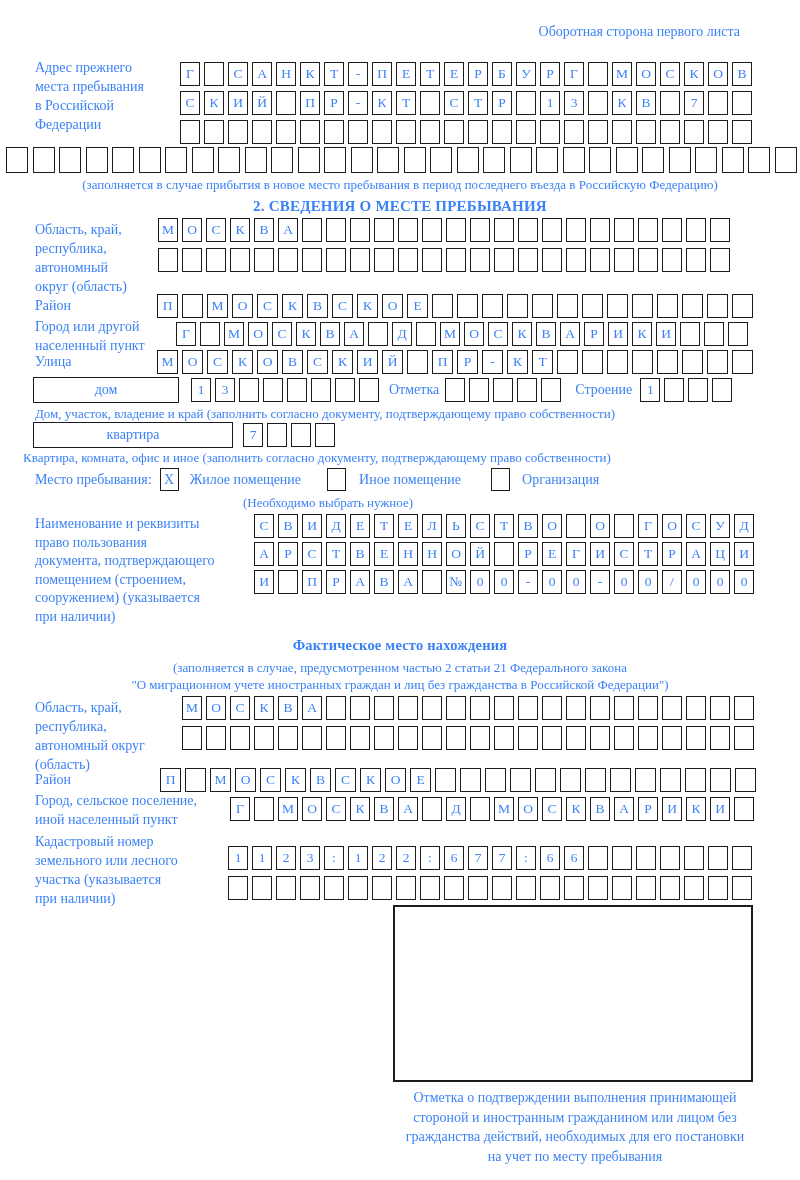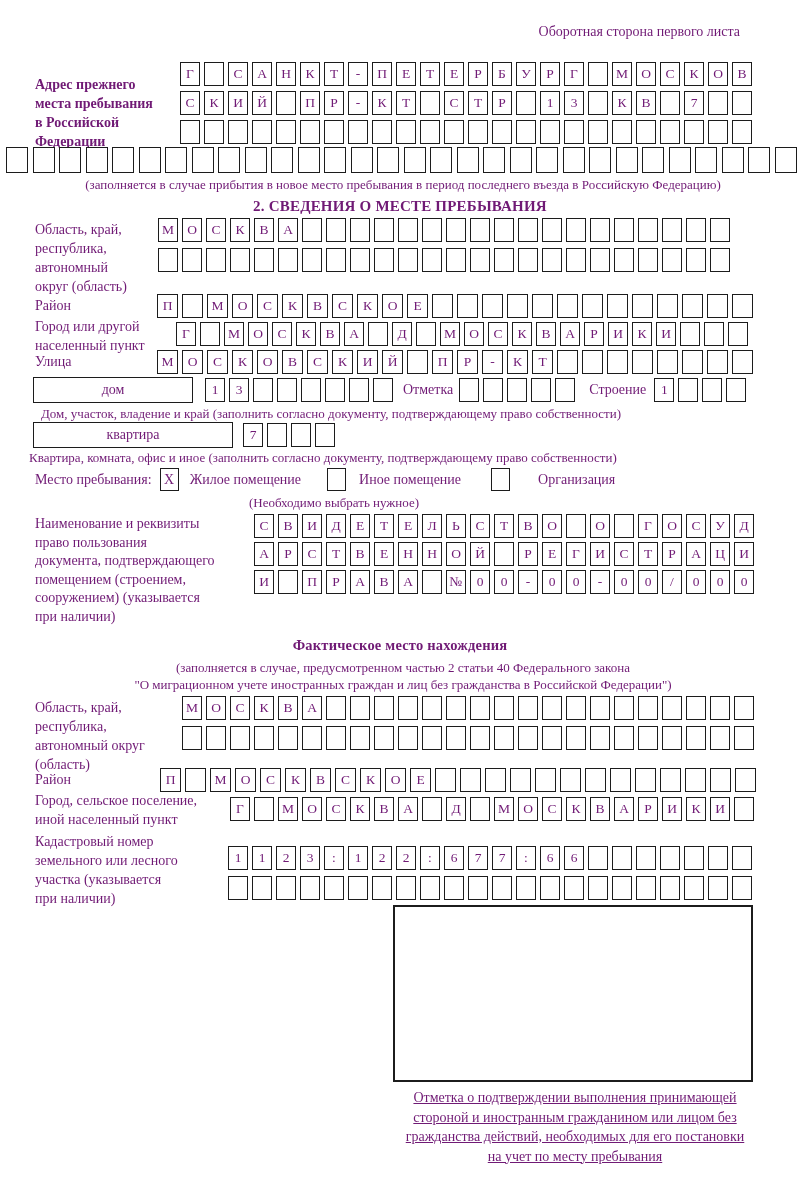--- a/index.html
+++ b/index.html
@@ -1,25 +1,25 @@
 <!DOCTYPE html>
 <html><head>
 <meta charset="utf-8">
 <style>
   * { margin:0; padding:0; box-sizing:border-box; }
   html,body { background:#ffffff; }
   .page {
     position:relative; width:800px; height:1180px; margin:0 auto;
-    background:#ffffff; color:#701a75;
+    background:#ffffff; color:#3b82f6;
     font-family:"Liberation Serif", "DejaVu Serif", serif;
     font-size:14px; overflow:hidden;
   }
   .abs { position:absolute; }
   .center { text-align:center; }
-  .note { font-size:13px;padding-left:6px; }
+  .note { font-size:13px; }
   .h2 { font-size:15px; font-weight:bold; letter-spacing:.2px; }
   .label { font-size:14px; line-height:19px; }
   .label div { white-space:nowrap; }
   
   .grid { display:flex; gap:4px; }
   .grid .cell {
     width:20px; height:24px; flex:0 0 auto;
     border:1.6px solid #1c1c1c; background:#fff;
     font-size:13.5px; line-height:22px; text-align:center;
     font-family:"Liberation Serif", serif;
@@ -42,21 +42,21 @@
   .stampbox { border:2px solid #1c1c1c; background:#fff; }
   .caption { font-size:14px; line-height:19.5px; }
 </style>
 </head>
 <body>
 
 <div class="page">
 
   <div class="abs" style="top:24px; left:0; width:740px; text-align:right;">Оборотная сторона первого листа</div>
 
-  <div class="abs label" style="left:35px; top:75px; width:145px;font-weight:bold;">
+  <div class="abs label" style="left:35px; top:58px; width:145px;">
       <div>Адрес прежнего</div>
       <div>места пребывания</div>
       <div>в Российской</div>
       <div>Федерации</div>
     </div>
   <div class="abs grid" style="left:180px; top:62px;">
       <span class="cell">Г</span>
       <span class="cell"></span>
       <span class="cell">С</span>
       <span class="cell">А</span>
@@ -309,21 +309,21 @@
       <span class="cell"></span>
       <span class="cell"></span>
       <span class="cell"></span>
       <span class="cell"></span>
       <span class="cell"></span>
       <span class="cell"></span>
       <span class="cell"></span>
     </div>
 
   <div class="abs inline-row" style="left:33px; top:377px;">
-    <div class="bigbox" style="width:160px;">дом</div>
+    <div class="bigbox" style="width:146px;">дом</div>
     <div class="grid" style="margin-left:12px;">
         <span class="cell">1</span>
         <span class="cell">3</span>
         <span class="cell"></span>
         <span class="cell"></span>
         <span class="cell"></span>
         <span class="cell"></span>
         <span class="cell"></span>
         <span class="cell"></span>
       </div>
@@ -356,21 +356,21 @@
   </div>
   <div class="abs note" style="left:23px; top:450px;">Квартира, комната, офис и иное (заполнить согласно документу, подтверждающему право собственности)</div>
 
   <div class="abs inline-row" style="left:35px; top:468px;">
     <div class="inline-label">Место пребывания:</div>
     <div class="chk" style="margin-left:8px;">X</div>
     <div class="inline-label" style="margin-left:11px;">Жилое помещение</div>
     <div class="chk" style="margin-left:26px;"></div>
     <div class="inline-label" style="margin-left:13px;">Иное помещение</div>
     <div class="chk" style="margin-left:30px;"></div>
-    <div class="inline-label" style="margin-left:28px;">Организация</div>
+    <div class="inline-label" style="margin-left:12px;">Организация</div>
   </div>
   <div class="abs note" style="left:243px; top:495px;">(Необходимо выбрать нужное)</div>
 
   <div class="abs label" style="left:35px; top:515px; width:215px; line-height:18.6px;">
       <div>Наименование и реквизиты</div>
       <div>право пользования</div>
       <div>документа, подтверждающего</div>
       <div>помещением (строением,</div>
       <div>сооружением) (указывается</div>
       <div>при наличии)</div>
@@ -439,21 +439,21 @@
       <span class="cell">-</span>
       <span class="cell">0</span>
       <span class="cell">0</span>
       <span class="cell">/</span>
       <span class="cell">0</span>
       <span class="cell">0</span>
       <span class="cell">0</span>
     </div>
 
   <div class="abs h2 center" style="left:0; top:637px; width:800px; font-size:14.5px;">Фактическое место нахождения</div>
-  <div class="abs note center" style="left:0; top:660px; width:800px;">(заполняется в случае, предусмотренном частью 2 статьи 40 Федерального закона</div>
+  <div class="abs note center" style="left:0; top:660px; width:800px;">(заполняется в случае, предусмотренном частью 2 статьи 21 Федерального закона</div>
   <div class="abs note center" style="left:0; top:677px; width:800px;">"О миграционном учете иностранных граждан и лиц без гражданства в Российской Федерации")</div>
 
   <div class="abs label" style="left:35px; top:698px; width:160px;">
       <div>Область, край,</div>
       <div>республика,</div>
       <div>автономный округ</div>
       <div>(область)</div>
     </div>
   <div class="abs grid" style="left:182px; top:696px;">
       <span class="cell">М</span>
@@ -614,20 +614,20 @@
       <span class="cell"></span>
       <span class="cell"></span>
       <span class="cell"></span>
       <span class="cell"></span>
       <span class="cell"></span>
       <span class="cell"></span>
       <span class="cell"></span>
     </div>
 
   <div class="abs stampbox" style="left:393px; top:905px; width:360px; height:177px;"></div>
-  <div class="abs caption center" style="left:355px; top:1088px; width:440px;text-decoration:underline;">
+  <div class="abs caption center" style="left:355px; top:1088px; width:440px;">
       <div>Отметка о подтверждении выполнения принимающей</div>
       <div>стороной и иностранным гражданином или лицом без</div>
       <div>гражданства действий, необходимых для его постановки</div>
       <div>на учет по месту пребывания</div>
     </div>
 
 </div>
 
 </body></html>

